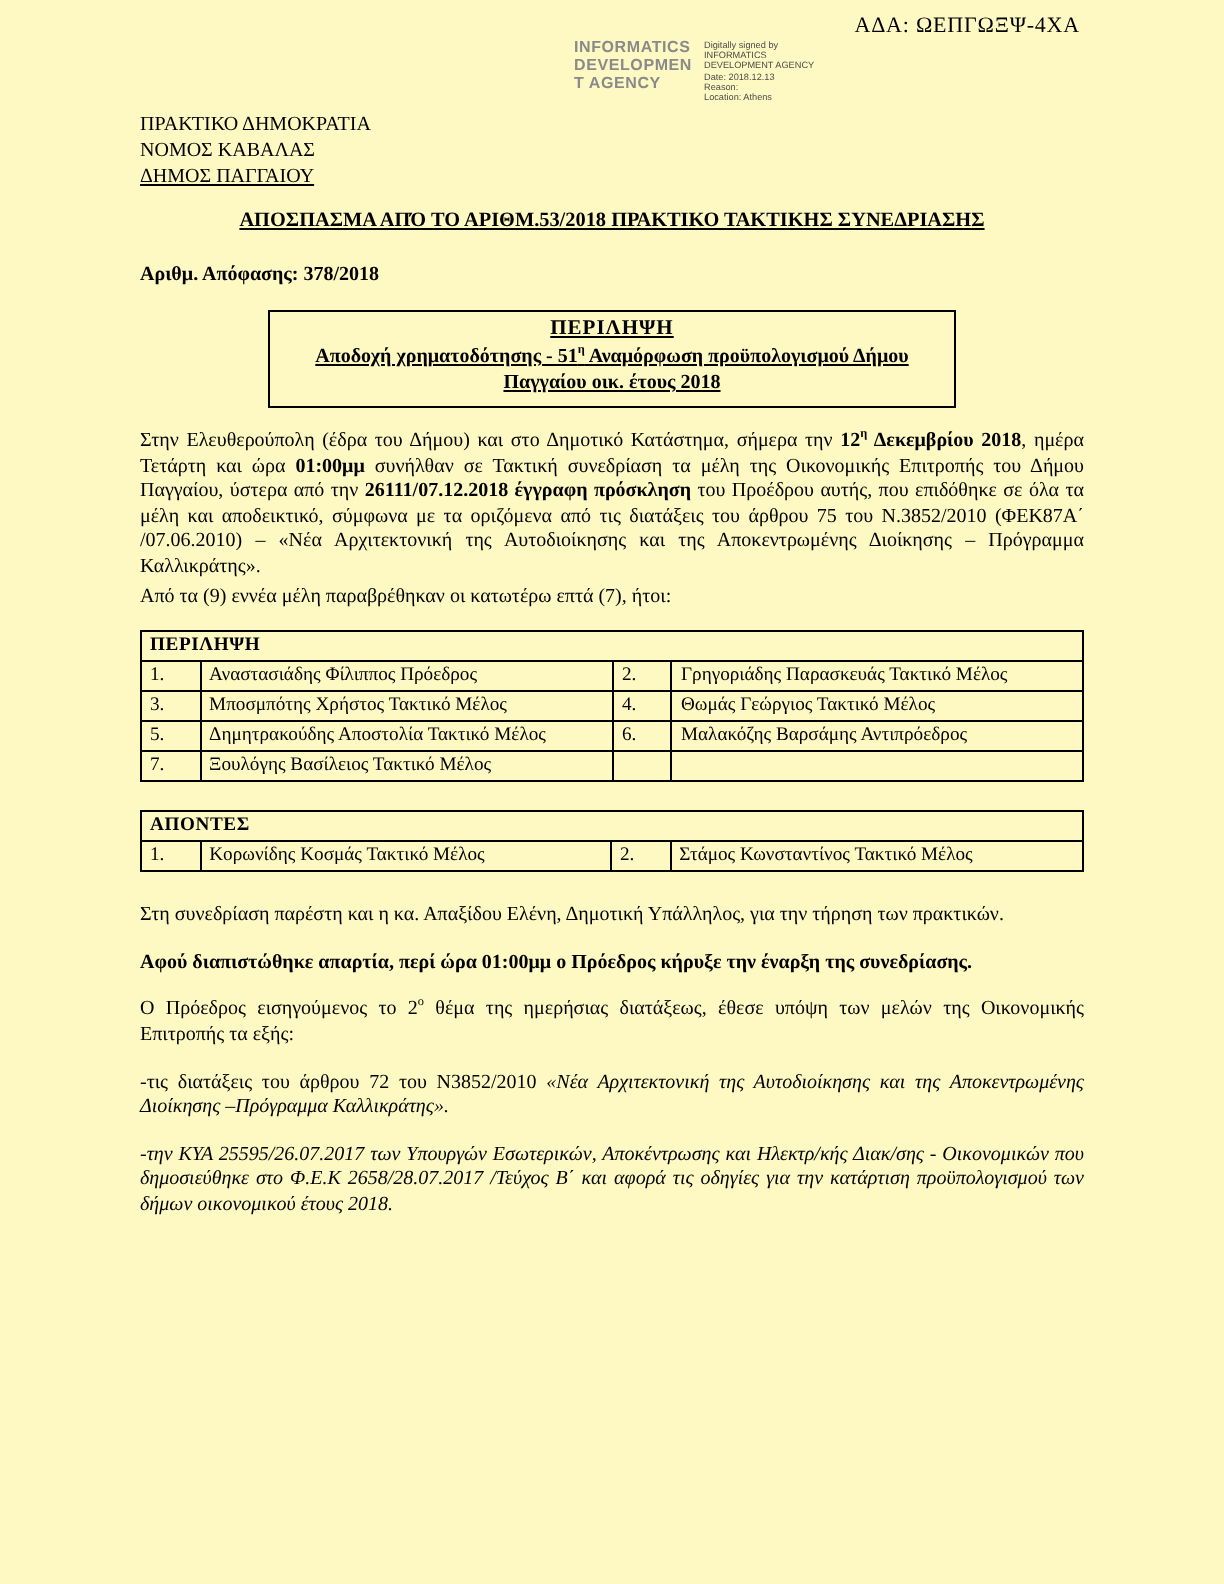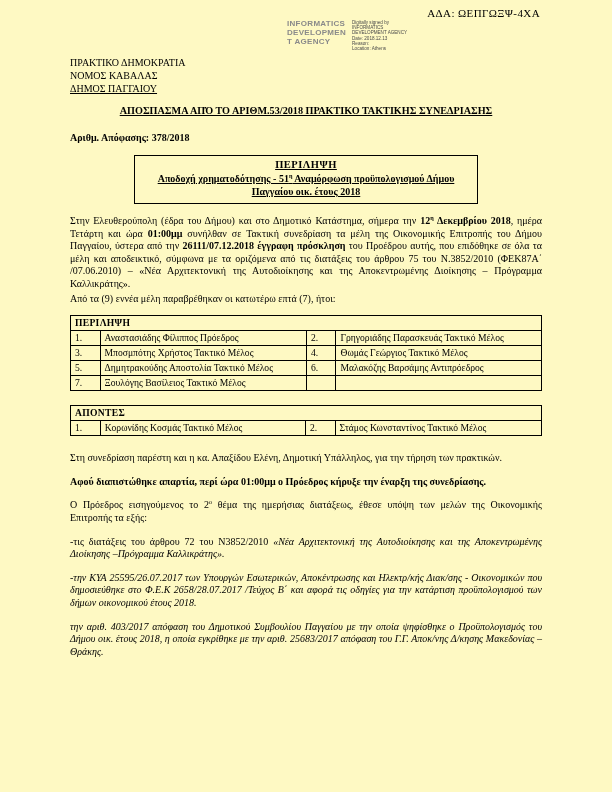--- a/index.html
+++ b/index.html
@@ -187,16 +187,15 @@
       </table>
 
     <p class="body-par" style="margin-top:16px;">Στη συνεδρίαση παρέστη και η κα. Απαξίδου Ελένη, Δημοτική Υπάλληλος, για την τήρηση των πρακτικών.</p>
 
     <p class="body-par bold-par">Αφού διαπιστώθηκε απαρτία, περί ώρα 01:00μμ ο Πρόεδρος κήρυξε την έναρξη της συνεδρίασης.</p>
 
     <p class="body-par gap-lg"><span>Ο Πρόεδρος εισηγούμενος το 2</span><span class="seg-sup">ο</span><span> θέμα της ημερήσιας διατάξεως, έθεσε υπόψη των μελών της Οικονομικής Επιτροπής τα εξής:</span></p>
 
     <p class="body-par"><span>-τις διατάξεις του άρθρου 72 του Ν3852/2010 </span><span class="seg-i">«Νέα Αρχιτεκτονική της Αυτοδιοίκησης και της Αποκεντρωμένης Διοίκησης –Πρόγραμμα Καλλικράτης».</span></p>
     <p class="body-par"><span class="seg-i">-την ΚΥΑ 25595/26.07.2017 των Υπουργών Εσωτερικών, Αποκέντρωσης και Ηλεκτρ/κής Διακ/σης - Οικονομικών που δημοσιεύθηκε στο Φ.Ε.Κ 2658/28.07.2017 /Τεύχος Β΄ και αφορά τις οδηγίες για την κατάρτιση προϋπολογισμού των δήμων οικονομικού έτους 2018.</span></p>
-    <p class="body-par gap-xl"><span class="seg-i">την αριθ. 403/2017 απόφαση του Δημοτικού Συμβουλίου Παγγαίου με την οποία ψηφίσθηκε ο Προϋπολογισμός του Δήμου οικ. έτους 2018, η οποία εγκρίθηκε με την αριθ. 25683/2017 απόφαση του Γ.Γ. Αποκ/νης Δ/κησης Μακεδονίας –Θράκης.</span></p>
 
   </div>
 </div>
 
 </body></html>

